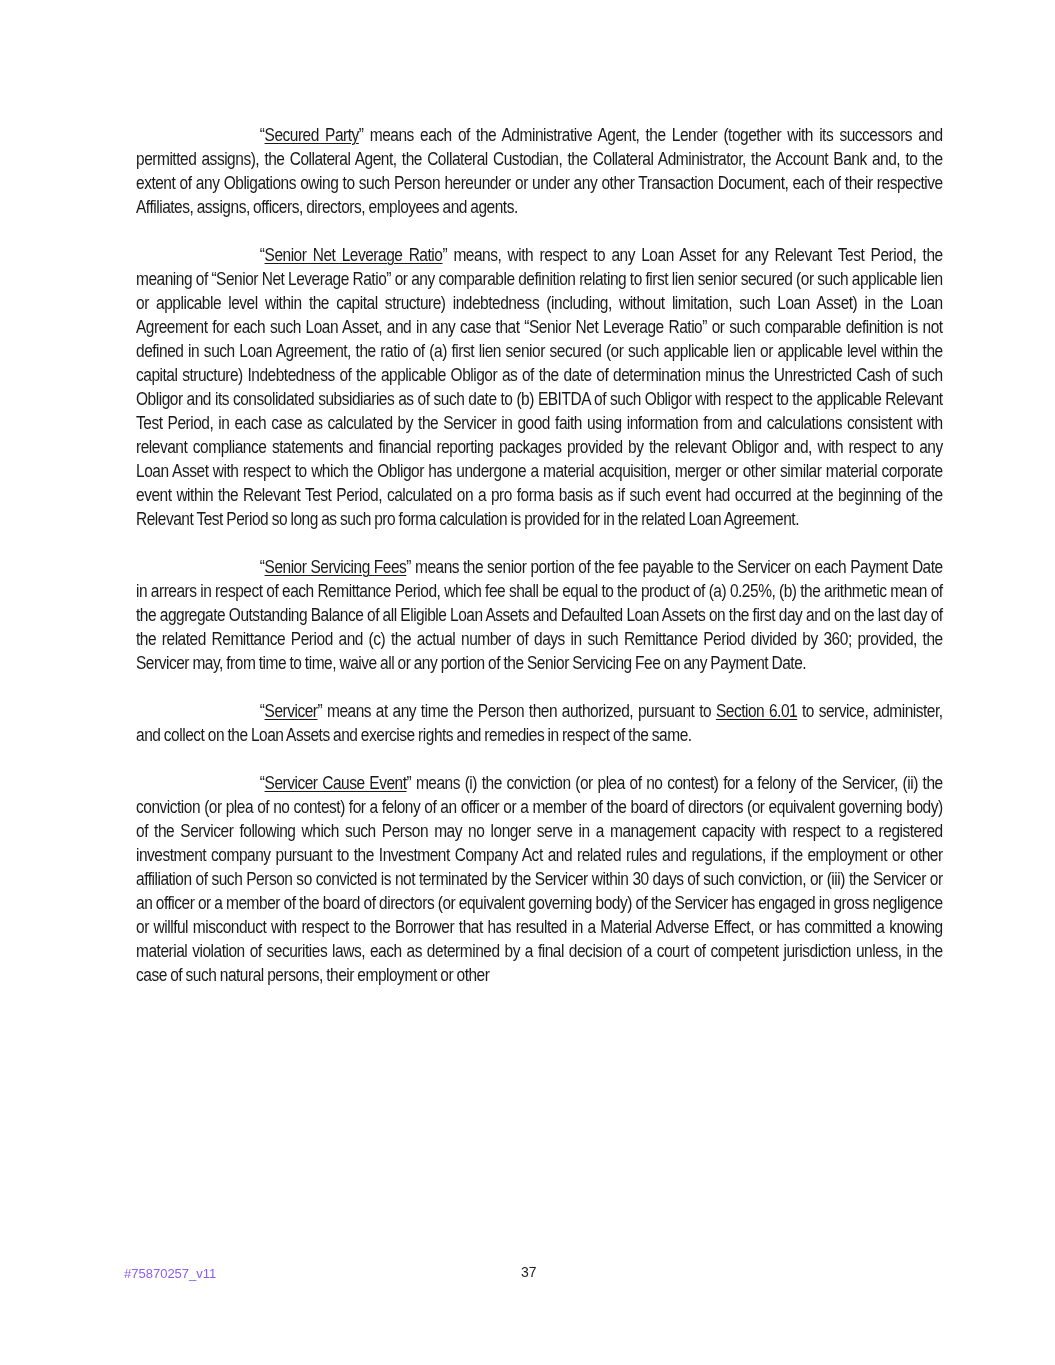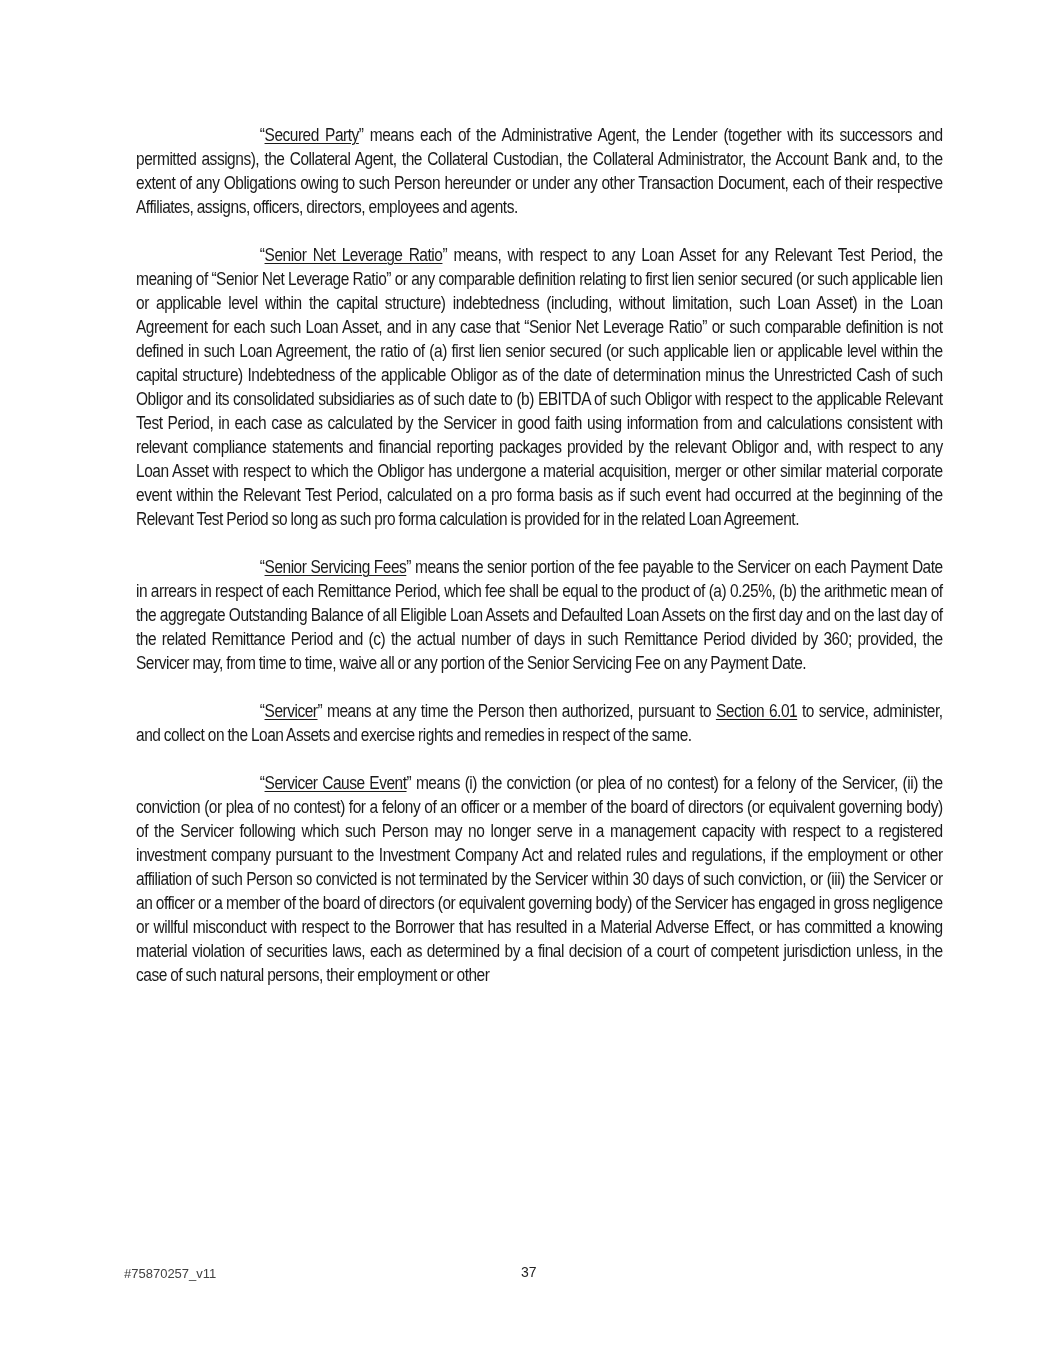--- a/index.html
+++ b/index.html
@@ -16,21 +16,21 @@
     margin: 0 0 24px 0;
     letter-spacing: -0.55px; word-spacing: -0.5px;
     transform: scaleX(0.86); transform-origin: left top;
     width: 938px;
   }
   .para .indent { display: inline-block; width: 144px; }
   .term { text-decoration: underline; text-underline-offset: 2px; text-decoration-thickness: 1px; }
   .ref { text-decoration: underline; text-underline-offset: 2px; text-decoration-thickness: 1px; }
   .footer-id {
     position: absolute; left: 124px; top: 1266px;
-    font-family: "Liberation Sans", sans-serif; font-size: 13px; color: #404040;
+    font-family: "Liberation Sans", sans-serif; font-size: 13px; color: #8b5cf6;
   }
   .footer-page {
     position: absolute; left: 521px; top: 1264px;
     font-family: "Liberation Sans", sans-serif; font-size: 14px; color: #222; text-align: right;
   }
 </style>
 </head>
 <body>
 
 <div class="page">

